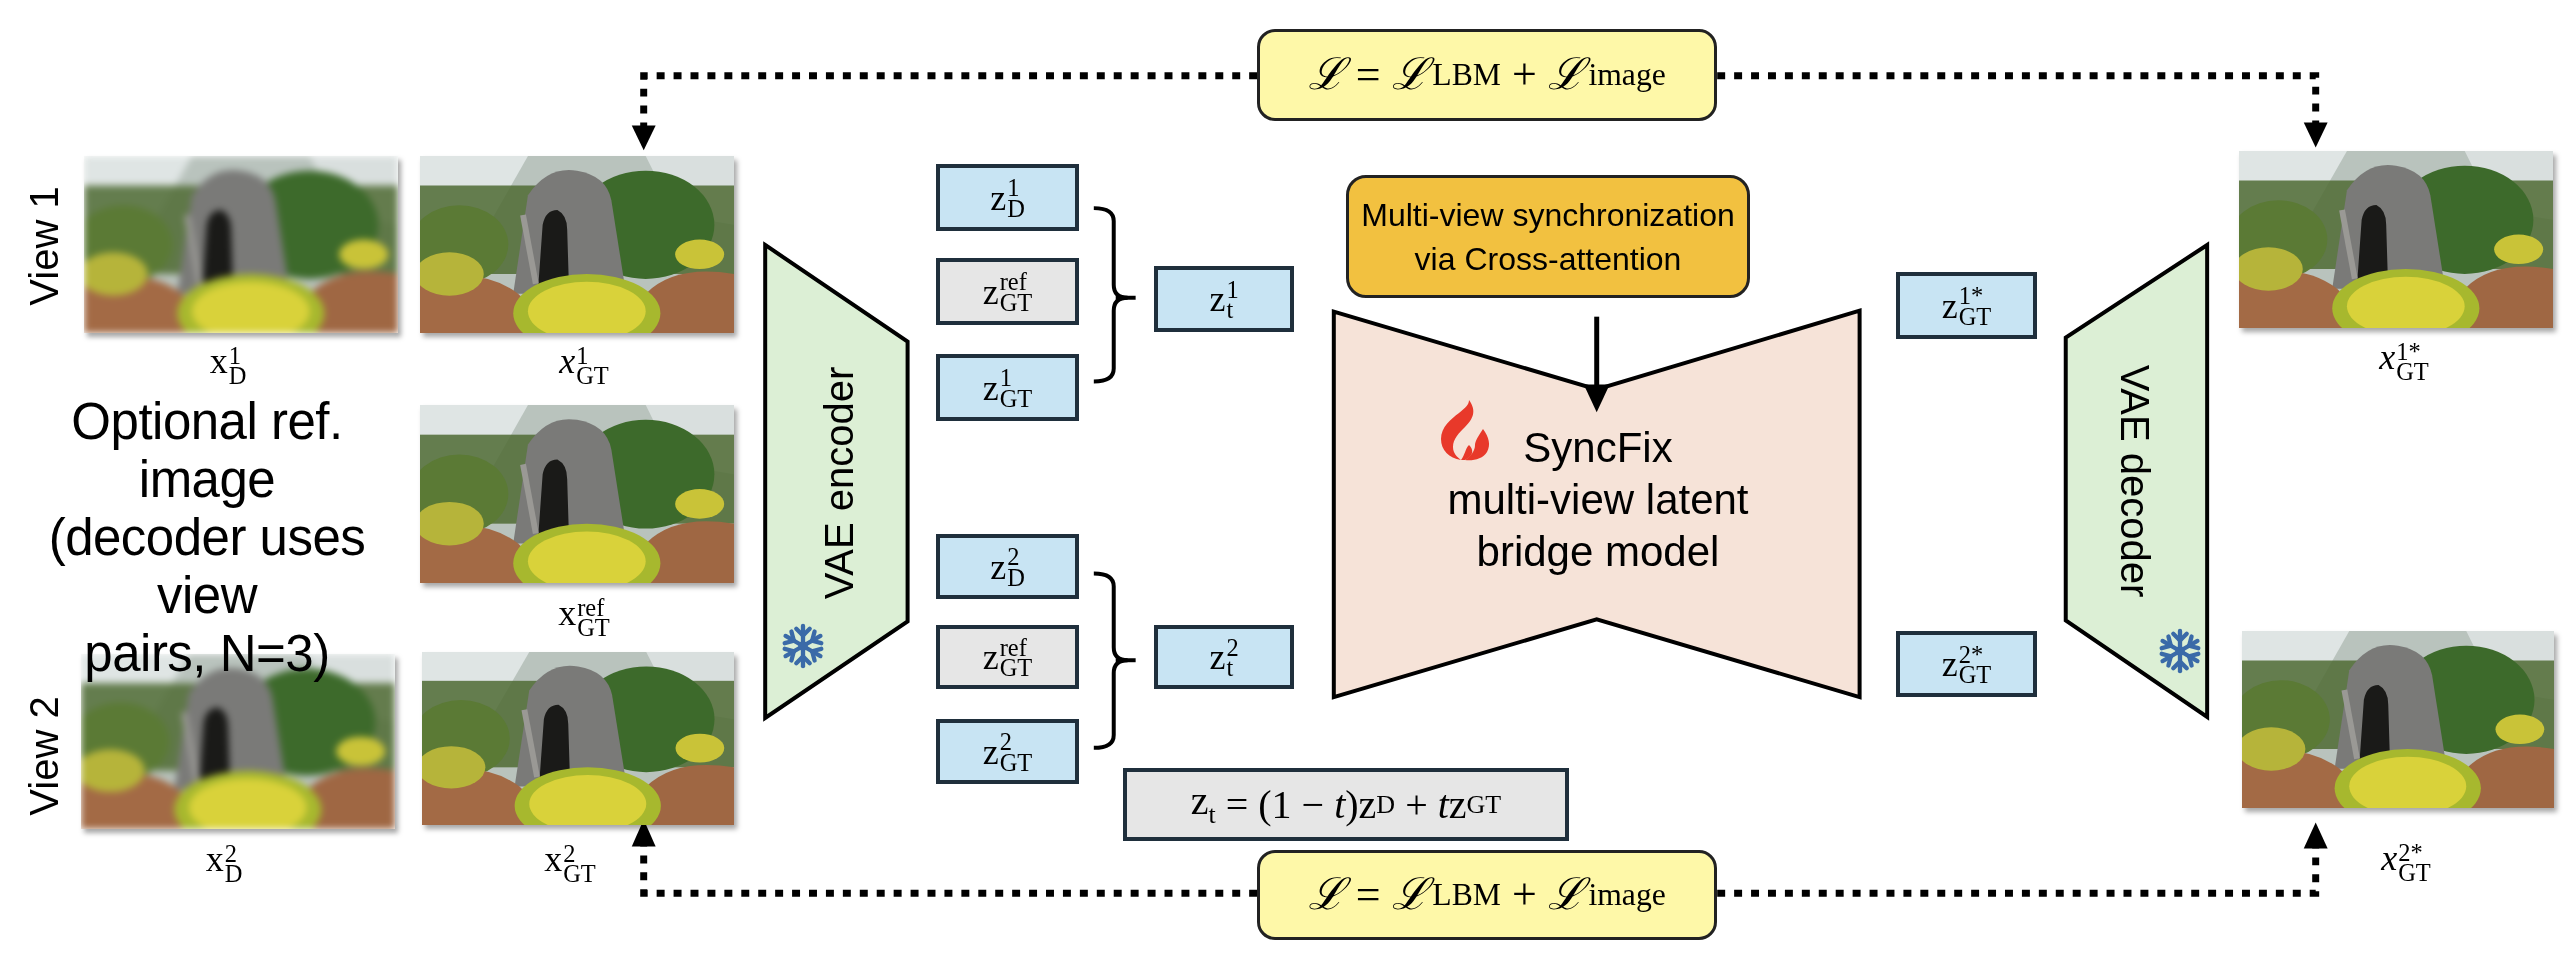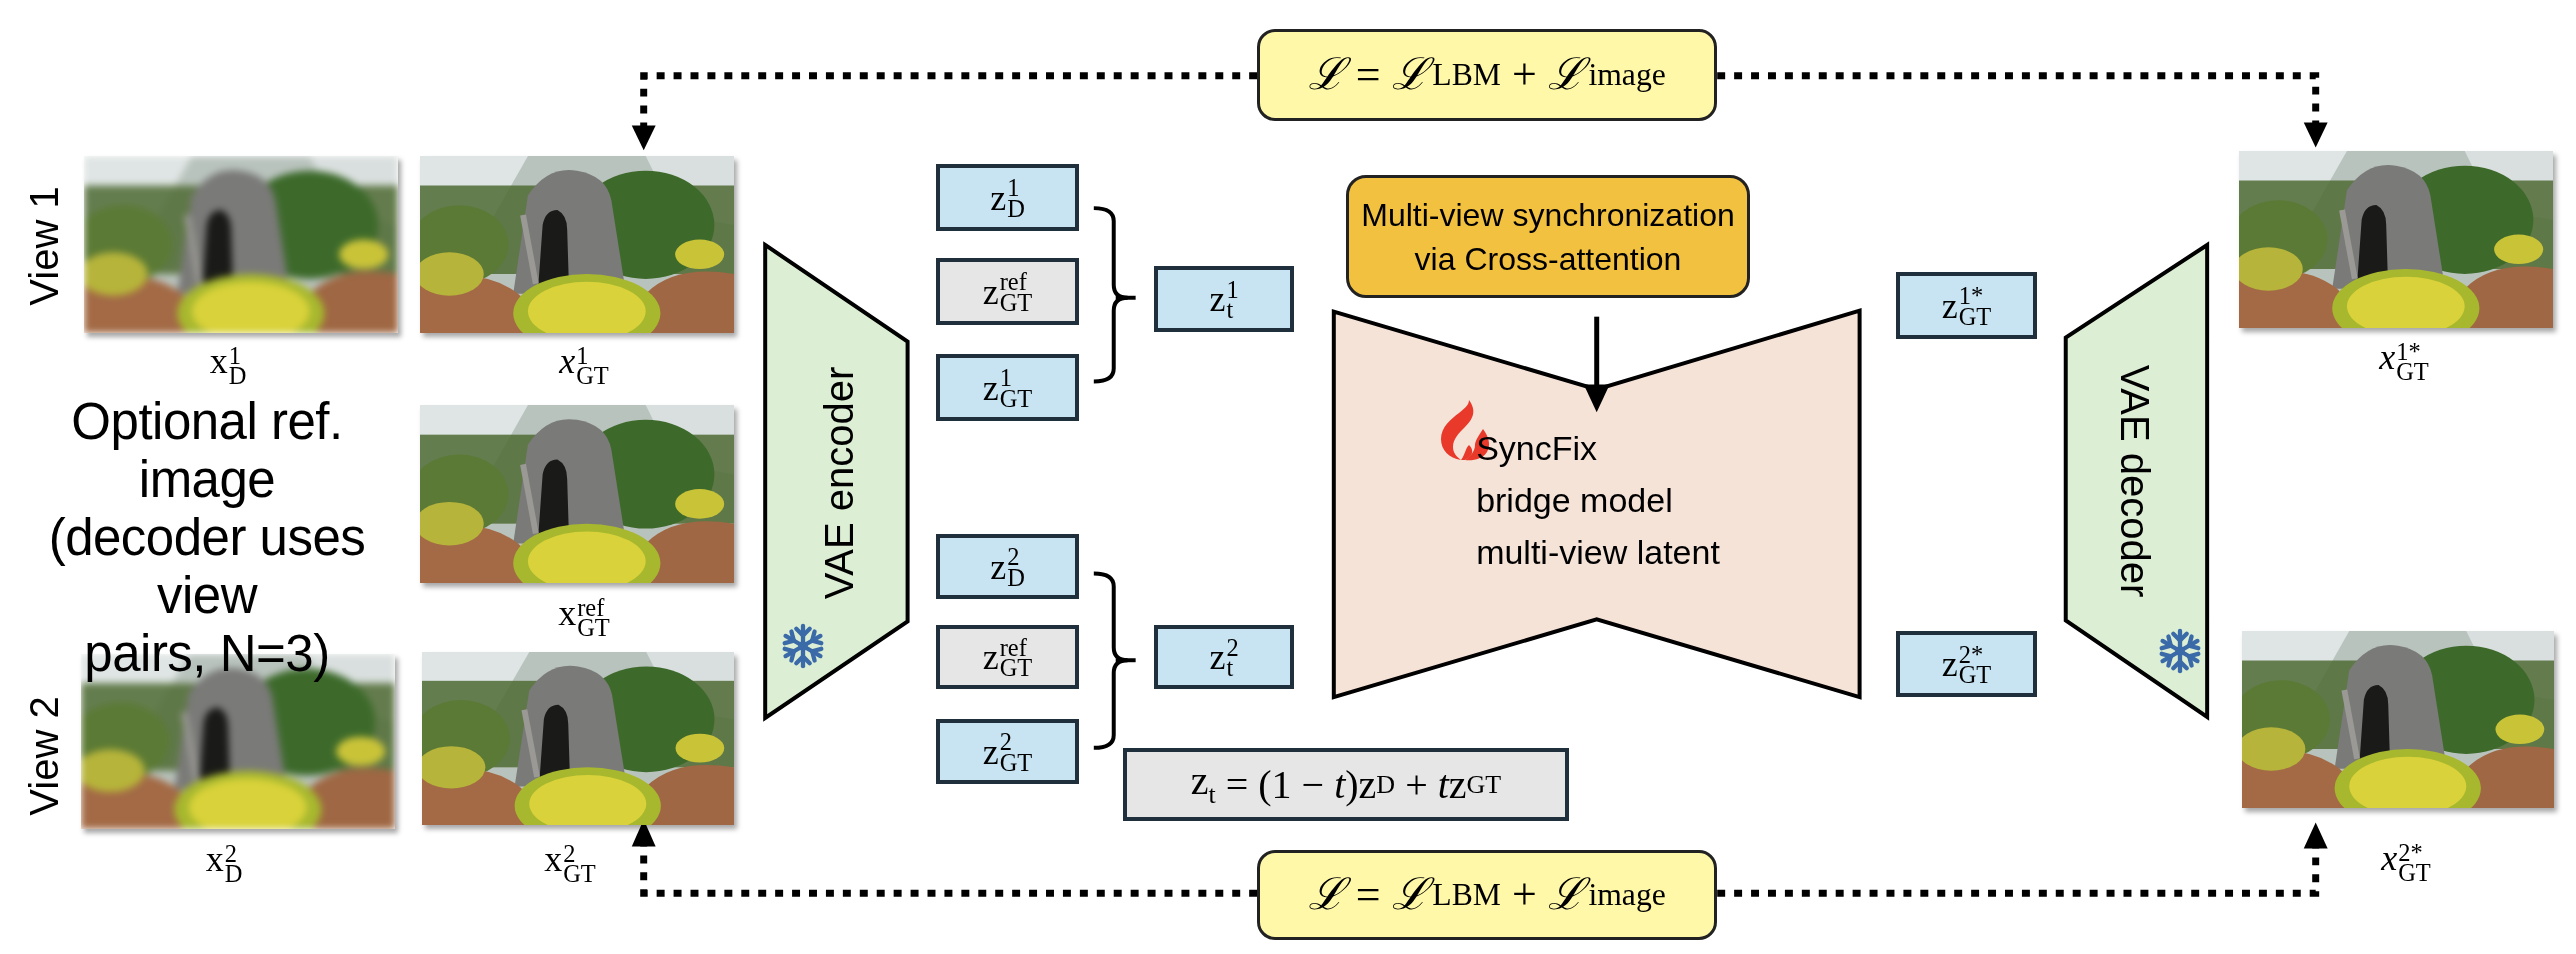--- a/index.html
+++ b/index.html
@@ -33,21 +33,21 @@
 
   .formula-box { position:absolute; box-sizing:border-box; border:4px solid #1f2f3c; background:#e6e6e6;
                  display:flex; align-items:center; justify-content:center; font-size:40px; }
 
   .loss-box { position:absolute; box-sizing:border-box; border:3px solid #222; background:#fef8a8; border-radius:18px;
               display:flex; align-items:center; justify-content:center; font-size:44px; }
 
   .sync-box { position:absolute; box-sizing:border-box; border:3px solid #222; background:#f2c140; border-radius:20px;
               display:flex; flex-direction:column; align-items:center; justify-content:center; font-size:32px; line-height:44px; text-align:center; }
 
-  .model-text { position:absolute; text-align:left; transform:translateX(-50%); font-size:34px; line-height:52px; white-space:nowrap; }
+  .model-text { position:absolute; text-align:center; transform:translateX(-50%); font-size:42px; line-height:52px; white-space:nowrap; }
 
   .vae-text { position:absolute; font-size:40px; white-space:nowrap; transform:translate(-50%,-50%) rotate(-90deg); }
   .vae-text.dec { transform:translate(-50%,-50%) rotate(90deg); }
 
   .snowflake { position:absolute; width:46px; height:46px; }
   .flame { position:absolute; width:54px; height:62px; }
 </style>
 </head>
 <body>
 
@@ -393,21 +393,21 @@
     </span>
   </div>
 <div class="zbox math" style="left:1896px; top:631px; width:141px; height:66px;">
     <span>z</span>
     <span class="sx">
       <span class="sup">2*</span>
       <span class="sub">GT</span>
     </span>
   </div>
 
-<div class="formula-box math" style="left:1123px; top:748px; width:446px; height:73px;">
+<div class="formula-box math" style="left:1123px; top:768px; width:446px; height:73px;">
   <span><span>z</span><sub style="font-size:0.65em;">t</sub></span>
   <span style="white-space:pre;"> = (1 − </span>
   <span class="it">t</span>
   <span>)z</span>
     <sub style="font-size:0.65em;">D</sub>
   <span style="white-space:pre;"> + </span>
   <span class="it">t</span>
     <span>z</span>
     <sub style="font-size:0.65em;">GT</sub>
 </div>
@@ -417,22 +417,22 @@
   <div>via Cross-attention</div>
 </div>
 
 <svg class="flame" style="left:1439px; top:399px;" viewBox="0 0 54 62">
   <path d="M30,1 C38,12 34,20 26,28 C20,34 14,40 14,48 C14,54 18,58 22,61 C10,59 2,51 2,40 C2,28 12,20 20,14 C26,9 30,6 30,1 Z" fill="#e8392a"></path>
   <path d="M44,30 C50,38 52,46 48,53 C44,60 34,62 26,61 C32,57 36,52 36,46 C36,42 40,36 44,30 Z" fill="#e8392a"></path>
   <path d="M22,61 C26,56 26,50 30,46 C34,50 36,56 26,61 Z" fill="#e8392a"></path>
 </svg>
 <div class="model-text" style="left:1598px; top:422px;">
   <div>SyncFix</div>
+  <div>multi-view latent</div>
   <div>bridge model</div>
-  <div>multi-view latent</div>
 </div>
 
 <div class="loss-box math" style="left:1257px; top:29px; width:460px; height:92px;">
   <span class="it">ℒ</span>
   <span style="white-space:pre;"> = </span>
   <span class="it">ℒ</span>
     <sub style="font-size:0.72em; margin-left:4px;">LBM</sub>
   <span style="white-space:pre;"> + </span>
   <span class="it">ℒ</span>
     <sub style="font-size:0.72em; margin-left:4px;">image</sub>

